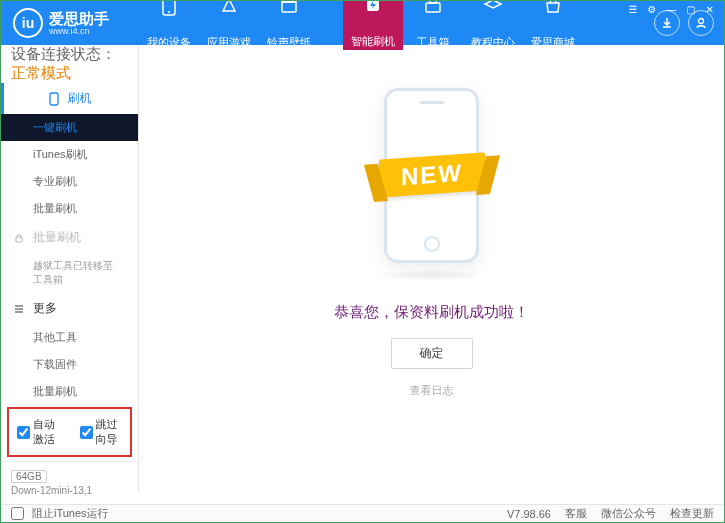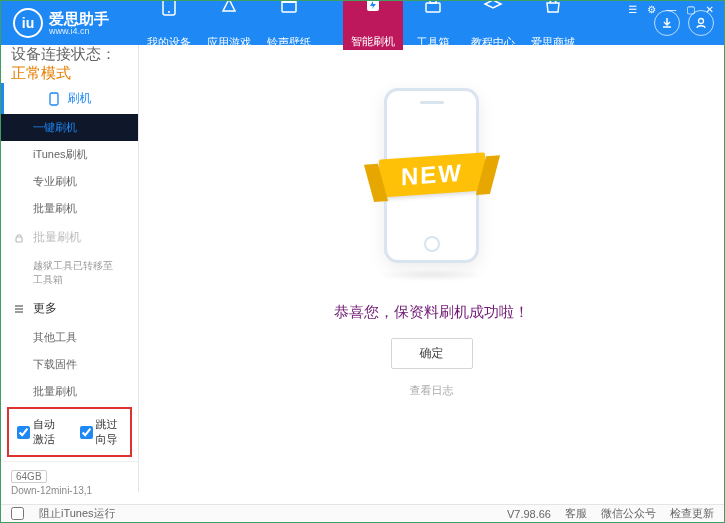--- a/index.html
+++ b/index.html
@@ -216,21 +216,21 @@
       <div class="ribbon">NEW</div>
     </div>
     <div class="shadow-ellipse"></div>
     <div class="success-text">恭喜您，保资料刷机成功啦！</div>
     <button class="ok-btn">确定</button>
     <div class="log-link">查看日志</div>
   </div>
 </div>
 
 <div class="footer">
-  <label style="display:flex;align-items:center;gap:15px;">
+  <label style="display:flex;align-items:center;gap:8px;">
     <input type="checkbox" style="">
     <span>阻止iTunes运行</span>
   </label>
   <div class="spacer"></div>
   <span class="fitem">V7.98.66</span>
   <span class="fitem">客服</span>
   <span class="fitem">微信公众号</span>
   <span class="fitem">检查更新</span>
 </div>
 

